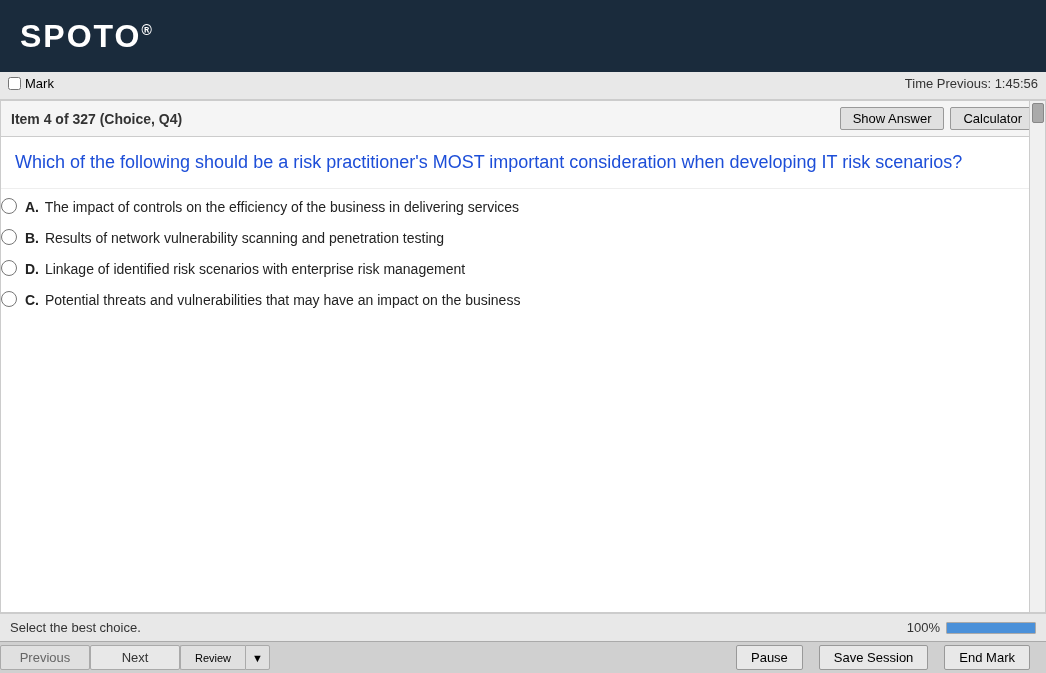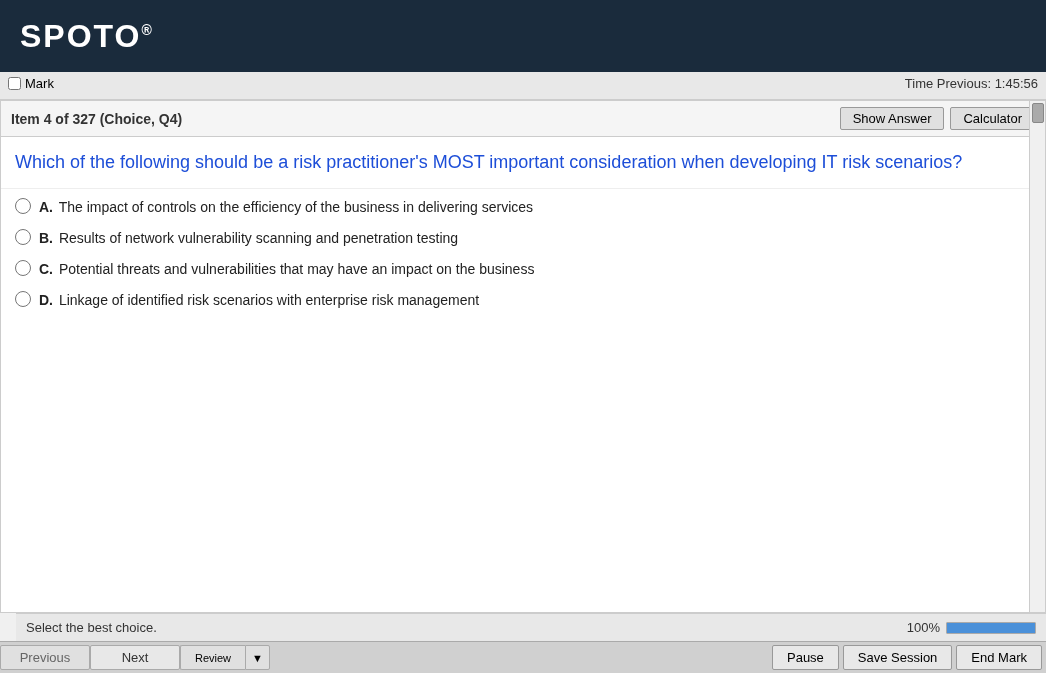--- a/index.html
+++ b/index.html
@@ -126,21 +126,21 @@
       border-bottom: 1px solid #eee;
     }
     #question-text {
       font-size: 18px;
       color: #1d4ed8;
       line-height: 1.5;
     }
 
     
     #choices-area {
-      padding: 8px 14px;
+      padding: 8px 0;
       display: flex;
       flex-direction: column;
       gap: 10px;
     }
     .choice-item {
       display: flex;
       align-items: flex-start;
       gap: 8px;
       cursor: pointer;
     }
@@ -163,21 +163,20 @@
 
     
     #status-bar {
       background: #e8e8e8;
       border-top: 1px solid #ccc;
       padding: 4px 10px;
       display: flex;
       align-items: center;
       justify-content: space-between;
       min-height: 28px;
-      margin-left: 16px;
     }
     #status-text {
       font-size: 13px;
       color: #333;
     }
     #progress-area {
       display: flex;
       align-items: center;
       gap: 6px;
     }
@@ -208,22 +207,22 @@
       padding: 0;
       min-height: 32px;
     }
     #footer-left {
       display: flex;
       gap: 0;
       justify-content: center;
     }
     #footer-right {
       display: flex;
-      gap: 4px;
-      padding-right: 4px;
+      gap: 16px;
+      padding-right: 16px;
     }
     .nav-btn {
       padding: 4px 16px;
       background: #e0e0e0;
       border: 1px solid #aaa;
       cursor: pointer;
       font-size: 13px;
       min-width: 90px;
       text-align: center;
       border-radius: 2px;
@@ -306,29 +305,29 @@
       <div class="choice-item">
       <input type="radio" name="answer" class="choice-radio" style="">
       <span class="choice-label">
         <span class="choice-letter">B.</span>
         Results of network vulnerability scanning and penetration testing
       </span>
     </div>
       <div class="choice-item">
       <input type="radio" name="answer" class="choice-radio" style="">
       <span class="choice-label">
-        <span class="choice-letter">C.</span>
-        Potential threats and vulnerabilities that may have an impact on the business
+        <span class="choice-letter">D.</span>
+        Linkage of identified risk scenarios with enterprise risk management
       </span>
     </div>
       <div class="choice-item">
       <input type="radio" name="answer" class="choice-radio" style="">
       <span class="choice-label">
-        <span class="choice-letter">D.</span>
-        Linkage of identified risk scenarios with enterprise risk management
+        <span class="choice-letter">C.</span>
+        Potential threats and vulnerabilities that may have an impact on the business
       </span>
     </div>
     </div>
 
   <div id="scroll-indicator">
     <div id="scroll-thumb"></div>
   </div>
 </div>
 
 <div id="status-bar">

